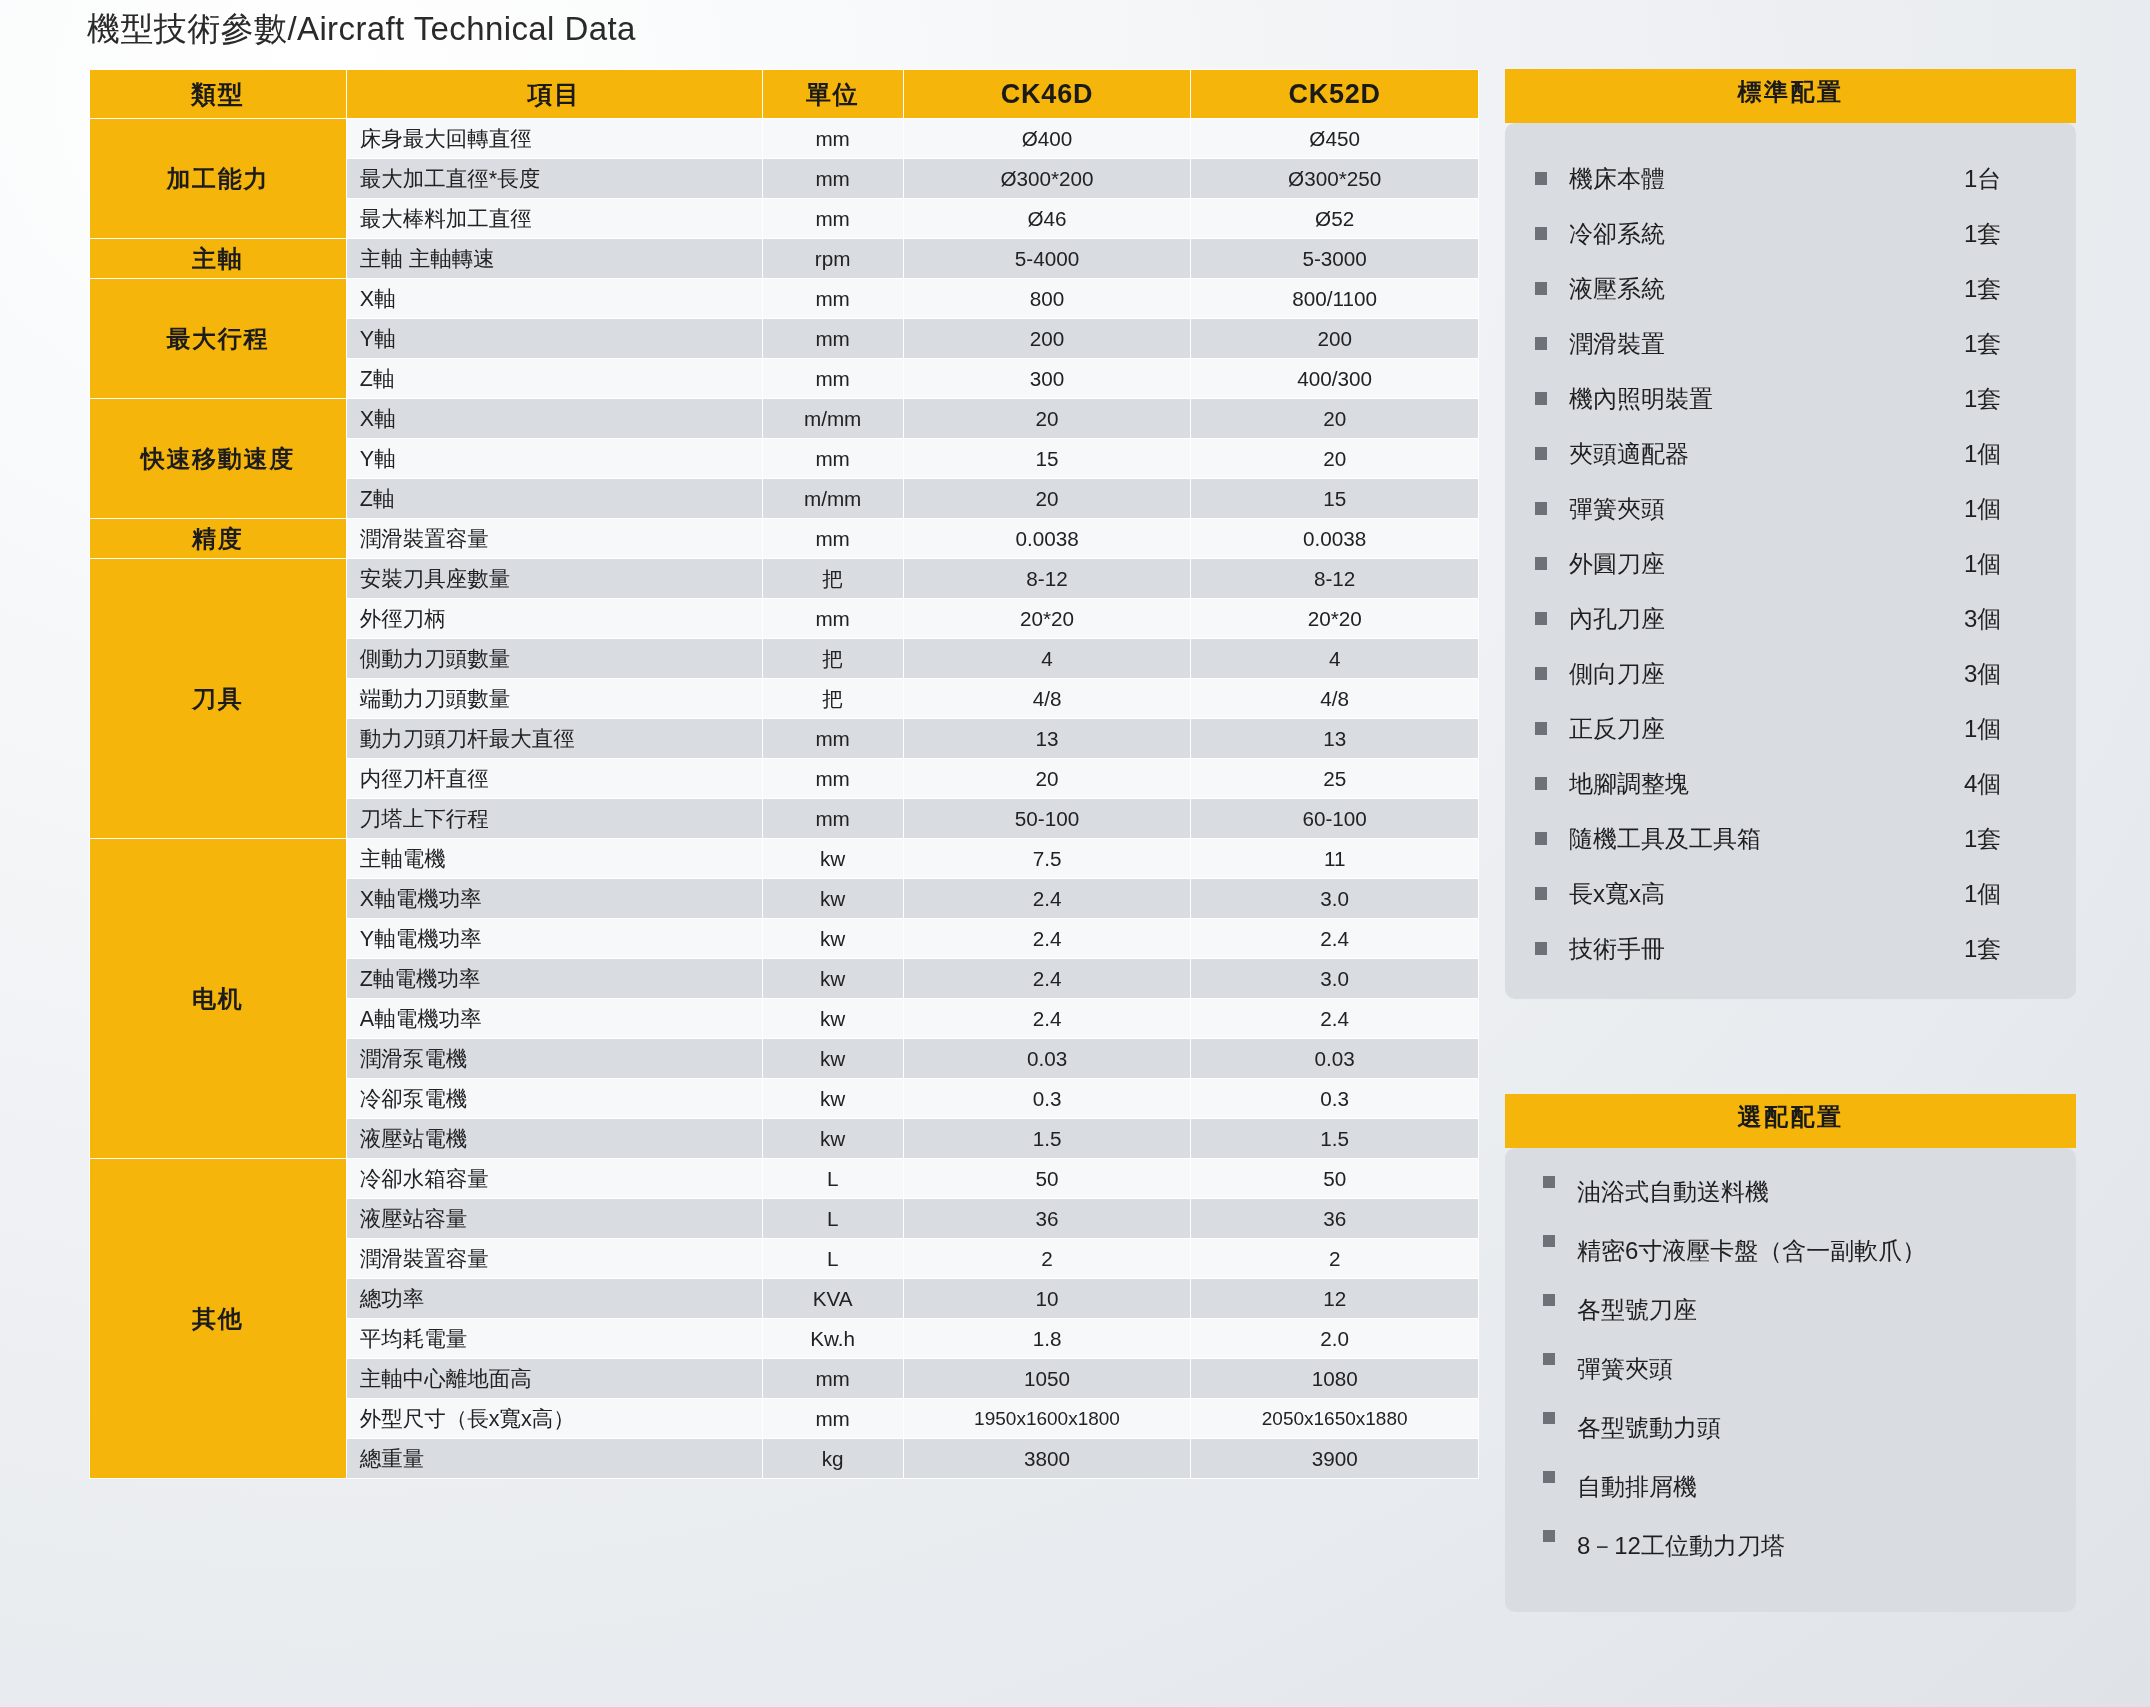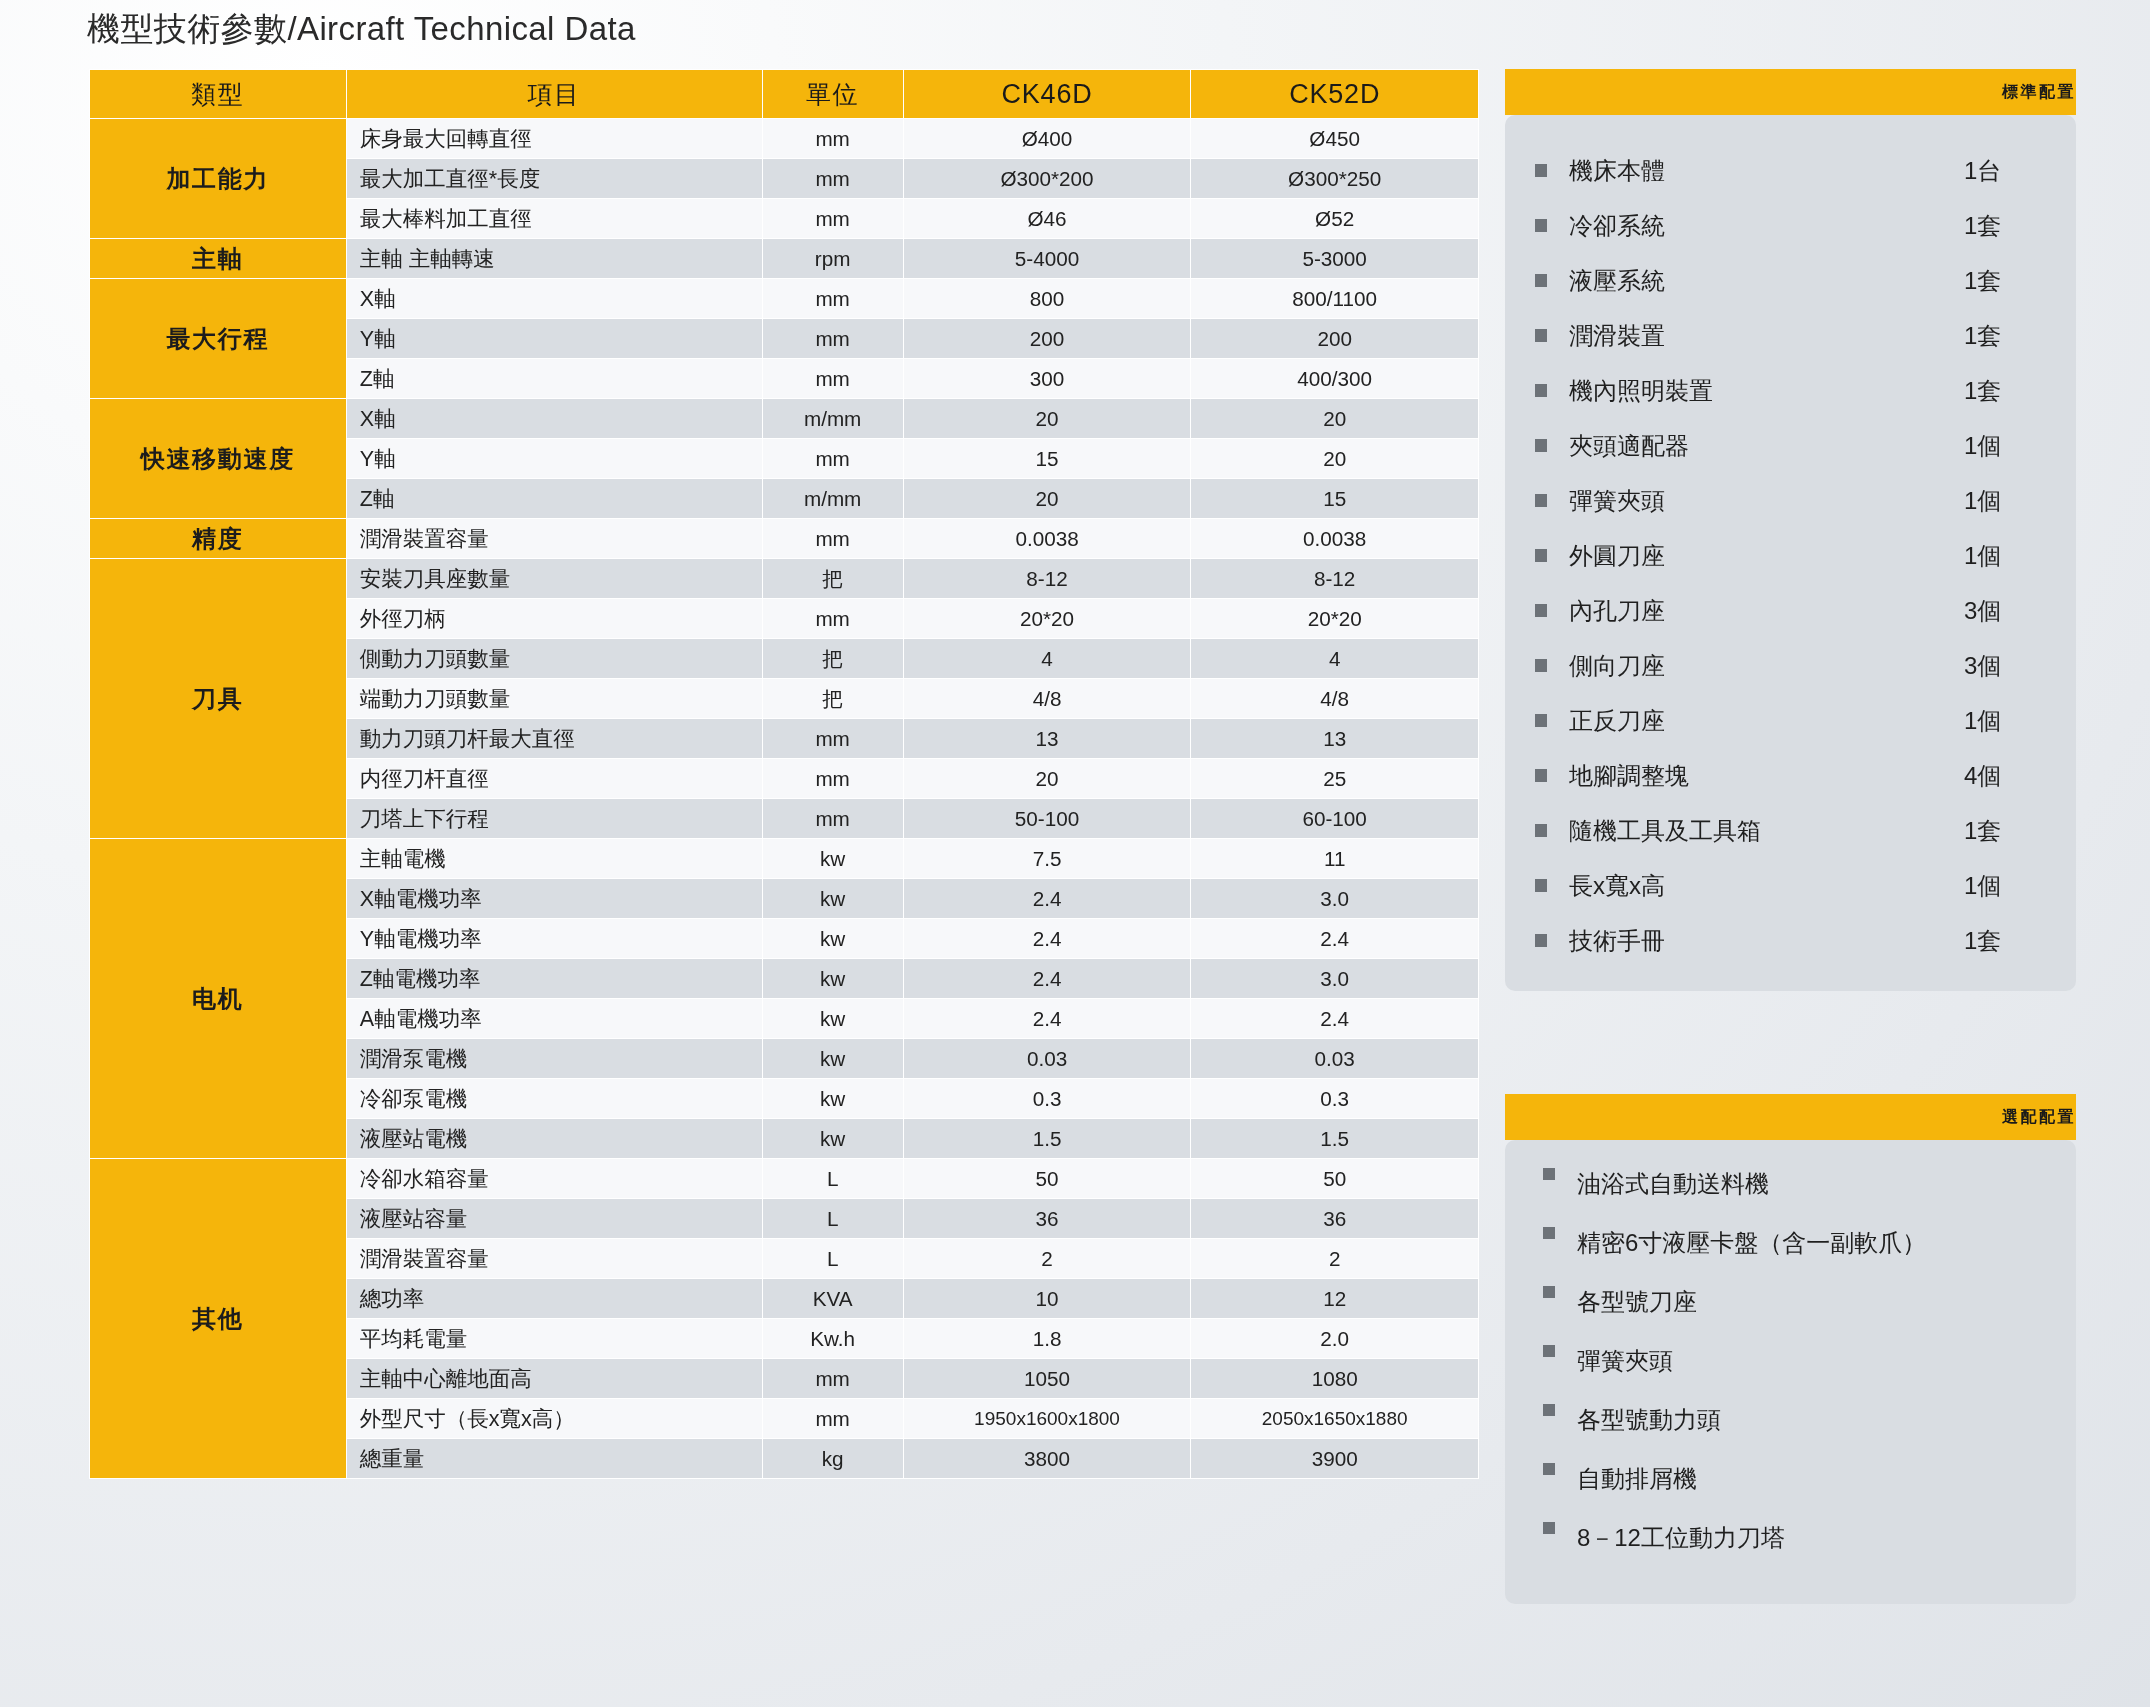--- a/index.html
+++ b/index.html
@@ -50,21 +50,21 @@
   .spec-table col.c-type  { width: 240px; }
   .spec-table col.c-item  { width: 389px; }
   .spec-table col.c-unit  { width: 132px; }
   .spec-table col.c-a     { width: 269px; }
   .spec-table col.c-b     { width: 269px; }
 
   .spec-table thead th {
     background: #f5b50b;
     color: #1a1a1a;
     font-size: 25px;
-    font-weight: normal;
+    font-weight: bold;
     height: 46px;
     border: 1.7px solid #ffffff;
     text-align: center;
     letter-spacing: 1.7px;
   }
   .spec-table thead th.model {
     font-size: 27px;
     letter-spacing: 0.8px;
   }
 
@@ -100,25 +100,25 @@
   td.val-small { font-size: 19px; }
 
   
   .panel {
     position: absolute;
     width: 571px;
   }
   .panel-header {
     background: #f5b50b;
     color: #1a1a1a;
-    font-size: 16px;
+    font-size: 24px;
     font-weight: bold;
     letter-spacing: 2.5px;
-    text-align: right;
-    height: 46px;
+    text-align: center;
+    height: 54px;
     line-height: 46px;
   }
   .panel-body {
     background: #d9dde2;
     padding: 28px 0 23px 0;
     border-radius: 10px;
   }
   #std-panel { left: 1505px; top: 69px; }
   #opt-panel { left: 1505px; top: 1094px; }
 

